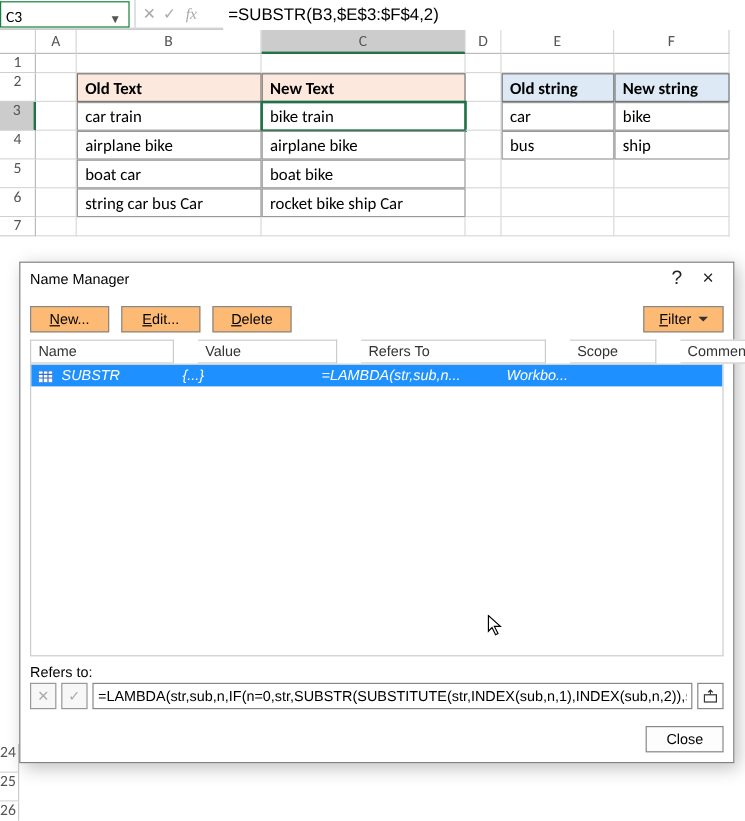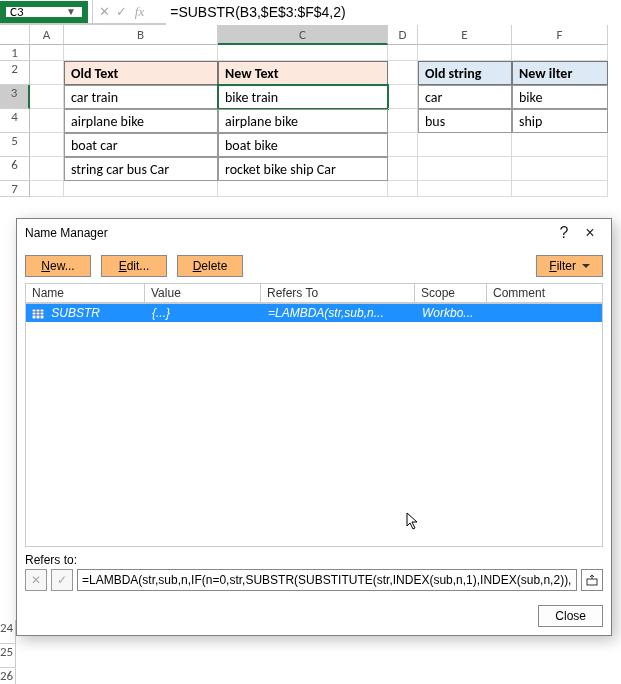--- a/index.html
+++ b/index.html
@@ -16,23 +16,23 @@
   }
   
   .fbar {
     display:flex;
     align-items:center;
     border-bottom:1px solid #ccc;
     height:24px;
     background:#fff;
   }
   .namebox {
-    width:88px; height:22px;
-    border:6px solid #15803d;
-    display:flex; align-items:center;
+    width:108px; height:22px;
+    border:1px solid #15803d;
+    display:flex; align-items:flex-end;
     padding:0 4px;
     background:#fff;
   }
   .namebox .nbtext { flex:1; font-size:13px; }
   .namebox .nbdrop { width:14px; text-align:center; color:#555; font-size:10px;}
   .fbar .sep { width:1px; height:100%; background:#ccc; margin:0 4px;}
   .fxbtns { display:flex; gap:6px; align-items:center; padding:0 2px;}
   .fxbtns span { font-size:13px; color:#aaa; }
   .fxlabel { font-style:italic; color:#555; font-family: "Times New Roman", serif; font-size:13px; margin:0 4px 0 2px;}
   .formulabox { flex:1; height:34px; border:none; padding:2px 4px; font-size:14px;margin-left:16px;}
@@ -69,21 +69,21 @@
   .titlebar .tbtn { width:26px; text-align:center; font-size:16px; color:#222;}
   .toolbar { display:flex; padding:8px 8px 6px 8px; gap:10px; align-items:center;}
   .btn {
     border:1px solid #888; background:#fdba74;
     padding:3px 12px; min-width:66px; text-align:center;
     font-size:12px; color:#000;
   }
   .btn .ul { text-decoration:underline; }
   .btn.drop::after { content:""; display:inline-block; margin-left:6px; border:4px solid transparent; border-top-color:#333; transform:translateY(2px);}
   .spacer { flex:1;}
-  .listhead { display:grid; grid-template-columns:120px 116px 154px 72px 1fr; padding:0 8px;}
+  .listhead { display:grid; grid-template-columns:120px 116px 154px 72px 1fr; padding:0 8px;gap:20px;}
   .listhead .lh { border:1px solid #ccc; border-left:none; padding:2px 6px; font-size:12px; color:#333; background:#fff;}
   .listhead .lh:first-child { border-left:1px solid #ccc;}
   .listbody { flex:1; margin:0 8px 6px 8px; border:1px solid #ccc; overflow:hidden; background:#fff; position:relative;font-style:italic;}
   .listrow { display:grid; grid-template-columns:120px 116px 154px 72px 1fr; background:#1e90ff; color:#fff;}
   .listrow .lc { padding:2px 6px; font-size:12px; overflow:hidden; white-space:nowrap; text-overflow:ellipsis;}
   .listrow .icon { display:inline-block; vertical-align:middle; margin-right:4px;}
   .listrow .icon svg { display:block;}
   .cursor { position:absolute; left:380px; bottom:16px; font-size:16px; color:#000;}
   .cursor svg { display:block;}
   .refersbox { padding:0 8px 6px 8px;}
@@ -131,21 +131,21 @@
   <div class="empty"></div>
   <div class="empty"></div>
   <div class="empty"></div>
 
   <div class="rowh">2</div>
   <div class="empty"></div>
   <div class="cell thdr1">Old Text</div>
   <div class="cell thdr1">New Text</div>
   <div class="empty"></div>
   <div class="cell thdr2">Old string</div>
-  <div class="cell thdr2">New ilter</div>
+  <div class="cell thdr2">New string</div>
 
   <div class="rowh sel">3</div>
   <div class="empty"></div>
   <div class="cell tcell">car train</div>
   <div class="cell tcell active">bike train</div>
   <div class="empty"></div>
   <div class="cell tcell">car</div>
   <div class="cell tcell">bike</div>
 
   <div class="rowh">4</div>

